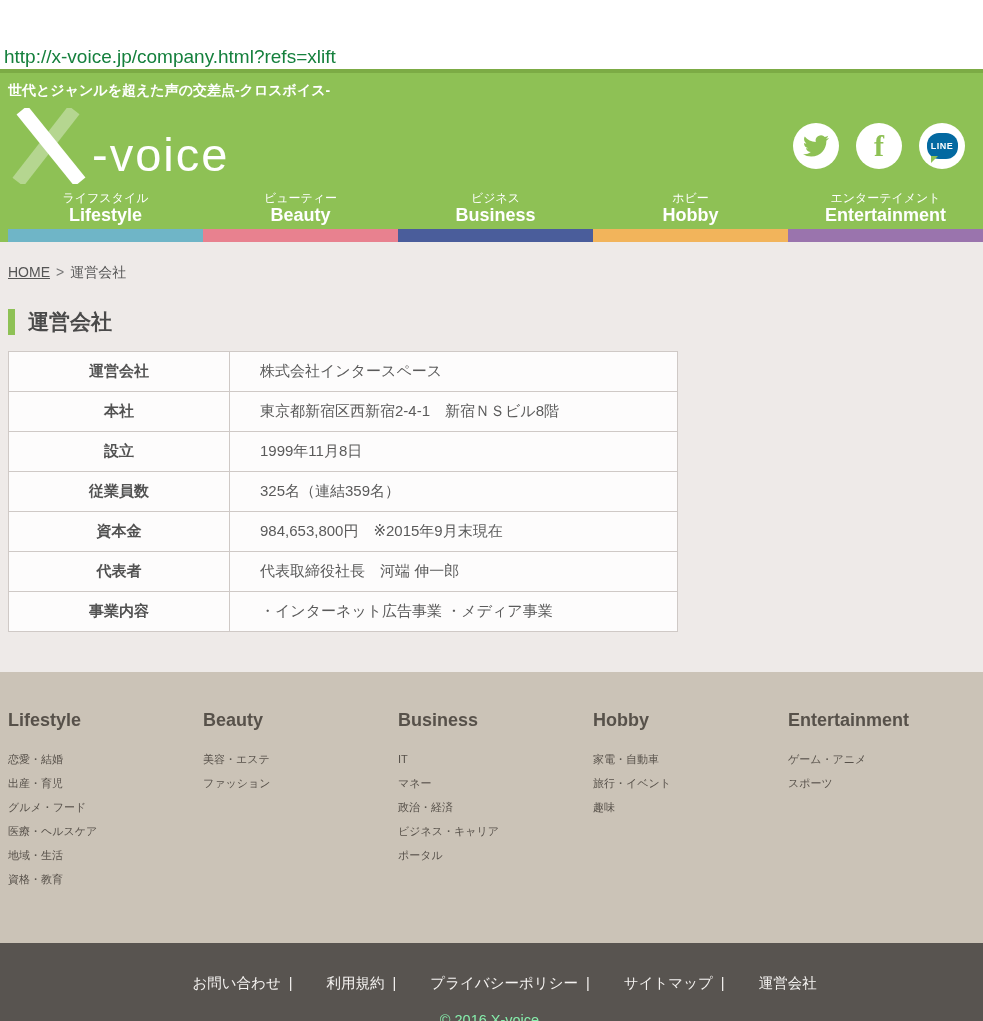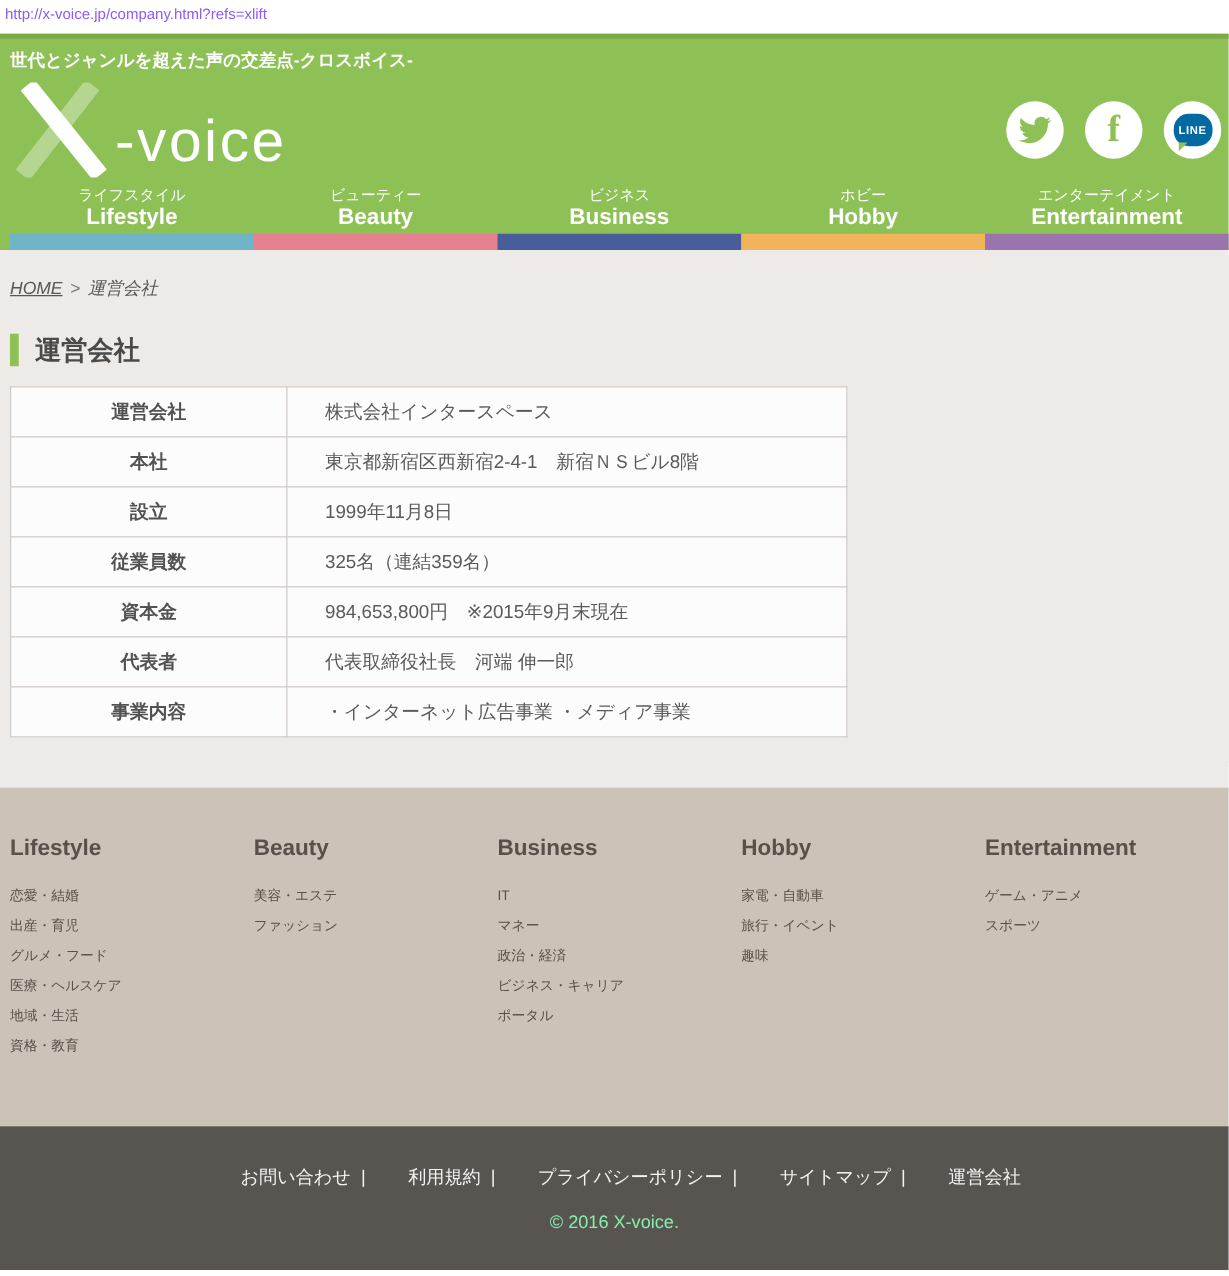--- a/index.html
+++ b/index.html
@@ -9,41 +9,42 @@
     background: #ffffff;
     font-family: "Liberation Sans", "DejaVu Sans", sans-serif;
     color: #555;
     overflow-x: hidden;
   }
 
   
   .url-bar {
     height: 27px;
     padding: 4px 4px 0 4px;
-    font-size: 12px;
-    color: #8b5cf6;
+    font-size: 19px;
+    color: #15803d;
     background: #fff;
     white-space: nowrap;
+    margin-top: 42px;
   }
 
   
   .site-header { background: #8ec155; }
   .header-strip { height: 4px; background: #7cab45; }
   .tagline {
     padding: 9px 24px 0 8px;
     color: #fff;
     font-weight: bold;
     font-size: 14px;
     height: 27px;
   }
   .logo-row {
     display: flex;
     justify-content: space-between;
     align-items: center;
-    padding: 0 6px 0 8px;
+    padding: 0 18px 0 8px;
     height: 92px;
   }
   .logo { display: flex; align-items: flex-end; text-decoration: none; }
   .logo-x svg { display: block; }
   .logo-rest {
     color: #fff;
     font-size: 47px;
     font-weight: normal;
     letter-spacing: 2px;
     line-height: 1;
@@ -90,21 +91,20 @@
   .nav-en { display: block; font-size: 18px; font-weight: bold; margin-top: 1px; }
   .nav-colorbar { display: flex; padding-left: 8px; height: 13px; }
   .nav-seg { width: 195px; height: 13px; }
 
   
   .main-content { background: #eeeae8; padding: 0 0 40px 0; }
   .breadcrumb {
     padding: 22px 8px 0 8px;
     font-size: 14px;
     color: #555;
-    font-style: italic;
   }
   .breadcrumb a { color: #555; text-decoration: underline; cursor: pointer; }
   .breadcrumb .sep { margin: 0 6px; color: #777; }
   .page-title-row {
     display: flex;
     align-items: center;
     margin: 26px 8px 0 8px;
   }
   .title-bar { width: 7px; height: 26px; background: #8ec155; margin-right: 13px; }
   .page-title { font-size: 21px; font-weight: bold; color: #4a4a4a; }

